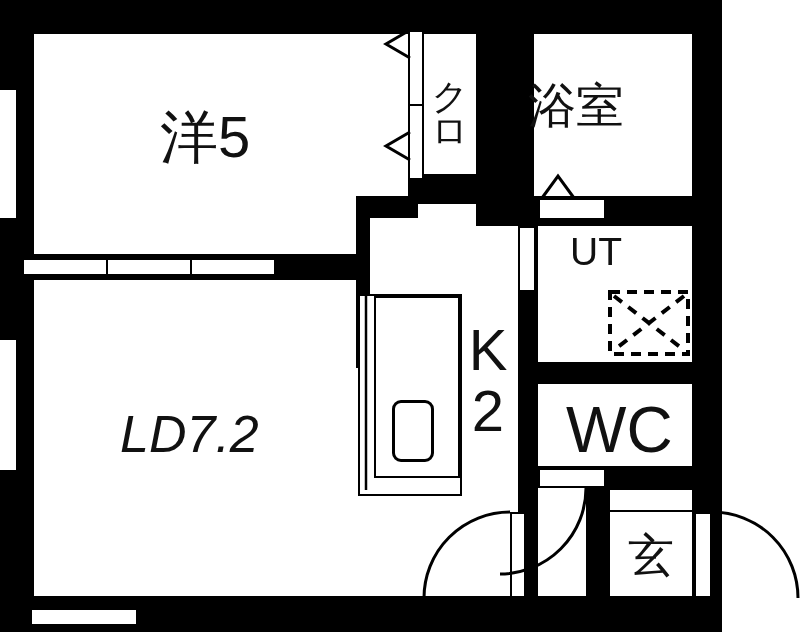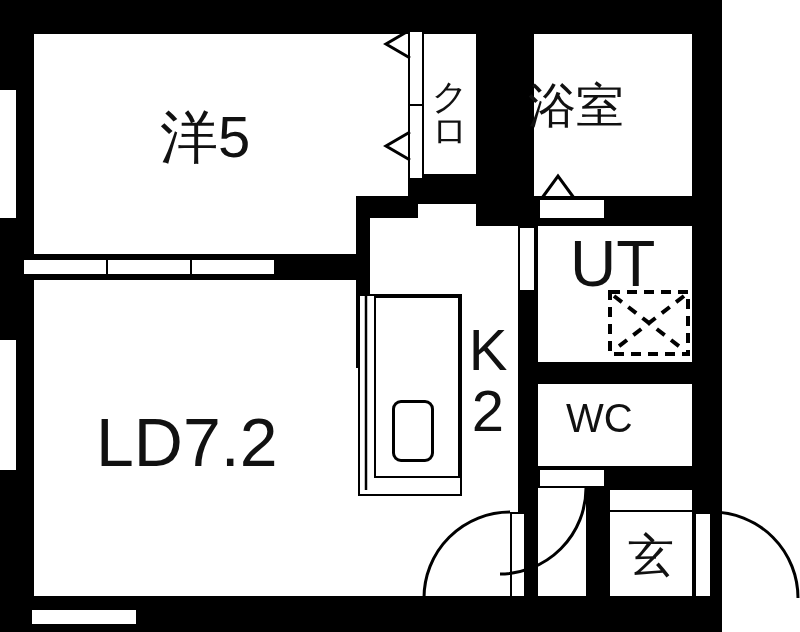--- a/index.html
+++ b/index.html
@@ -166,26 +166,26 @@
       <line x1="366" y1="296" x2="366" y2="490" stroke="#000" stroke-width="2.5"></line>
     </g>
   </svg>
 
   <div class="label" style="left:160px;top:108px;font-size:58px;">洋5</div>
 
   <div class="label label-vertical" style="left:432px;top:56px;font-size:36px;">クロ</div>
 
   <div class="label" style="left:528px;top:82px;font-size:48px;">浴室</div>
 
-  <div class="label" style="left:570px;top:232px;font-size:64px;">UT</div>
+  <div class="label" style="left:570px;top:232px;font-size:39px;">UT</div>
 
-  <div class="label" style="left:566px;top:398px;font-size:40px;">WC</div>
+  <div class="label" style="left:566px;top:398px;font-size:64px;">WC</div>
 
   <div class="label" style="left:462px;top:320px;font-size:58px;line-height:1.05;width:52px;">
       <div>K</div>
       <div>2</div>
     </div>
 
-  <div class="label" style="left:96px;top:408px;font-size:68px;">LD7.2</div>
+  <div class="label" style="left:120px;top:408px;font-size:52px;font-style:italic;">LD7.2</div>
 
   <div class="label" style="left:628px;top:532px;font-size:46px;">玄</div>
 
 </div>
 
 </body></html>

